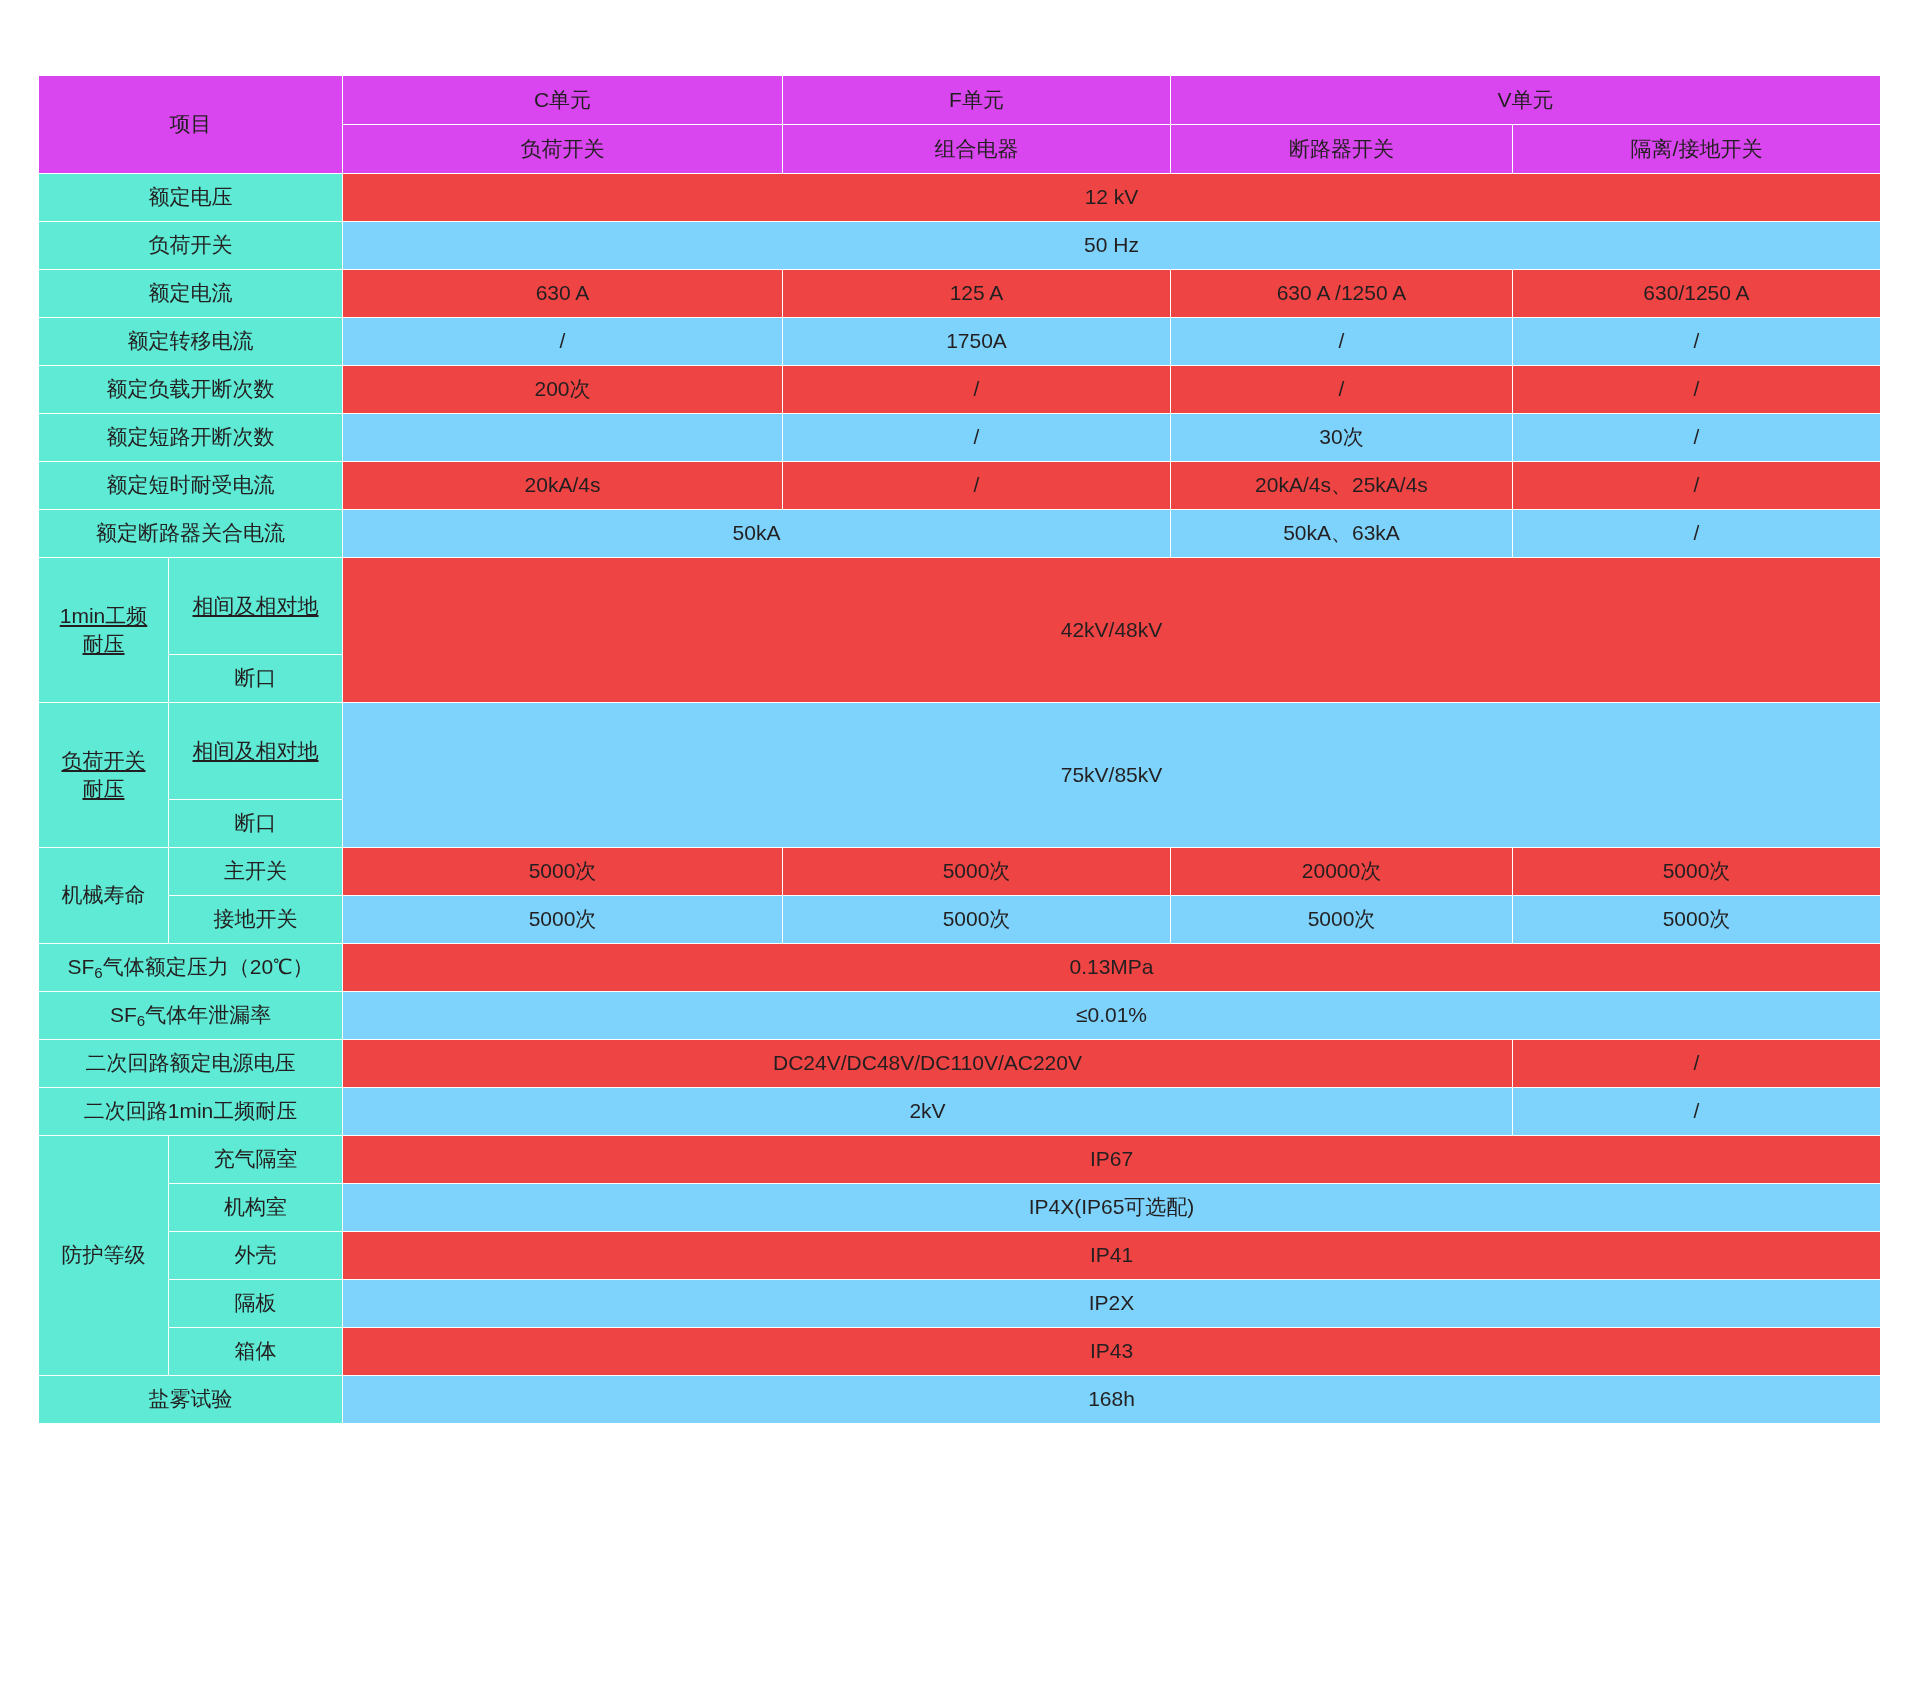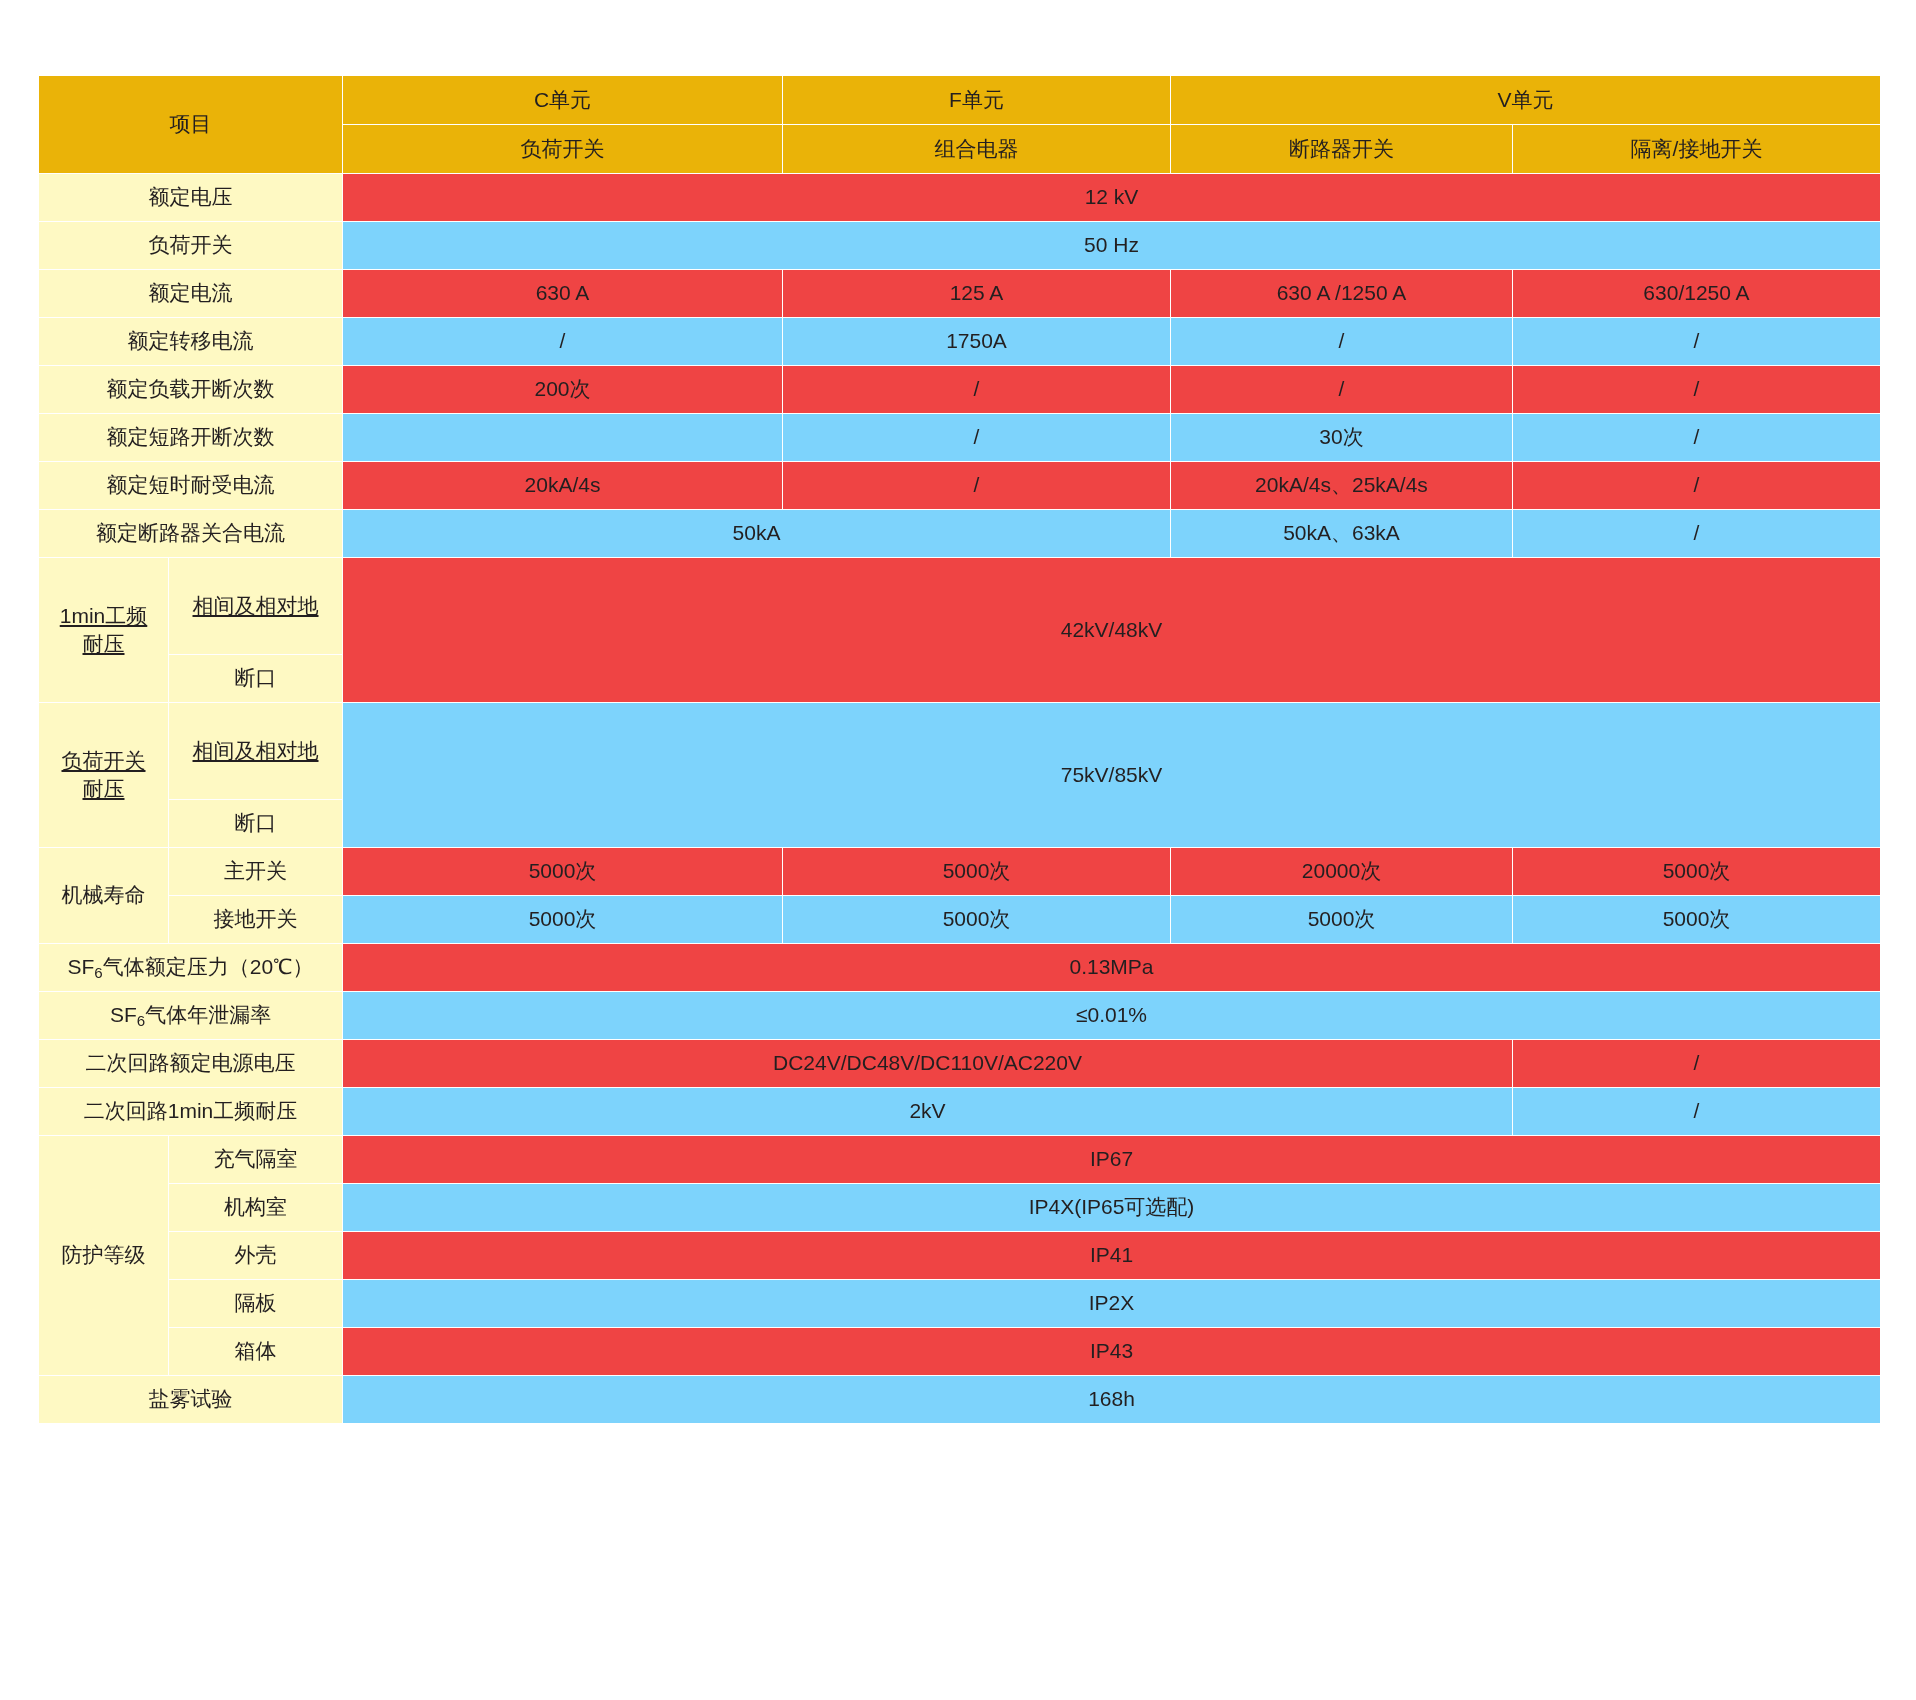--- a/index.html
+++ b/index.html
@@ -26,27 +26,27 @@
     border: 1px solid #ffffff;
     padding: 0;
     font-weight: normal;
     font-size: 21px;
     color: #231f20;
     text-align: center;
     vertical-align: middle;
     line-height: 1.35;
   }
   .hdr {
-    background: #eab308;
+    background: #d946ef;
     color: #ffffff;
     font-size: 22px;
     height: 48px;
   }
   .rowhead {
-    background: #fef9c3;
+    background: #5eead4;
     color: #ffffff;
     font-size: 21px;
     height: 47px;
   }
   .rowhead.sub {
     font-size: 21px;
     text-align: left;
     padding-left: 14px;
   }
   .rowhead.grp {

